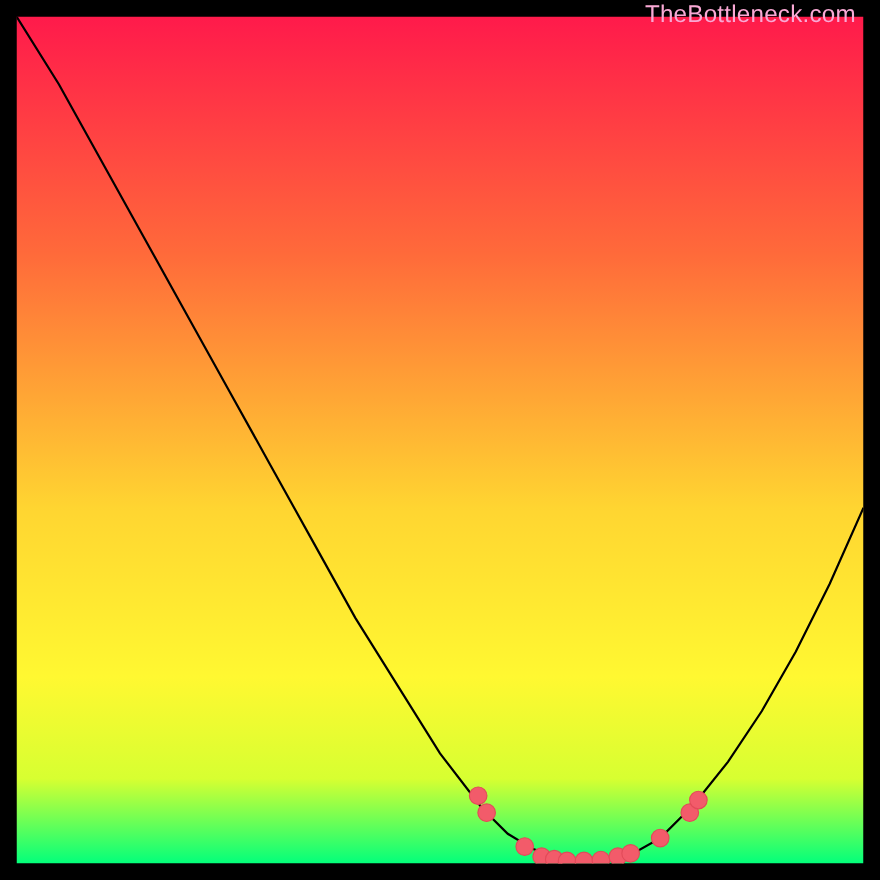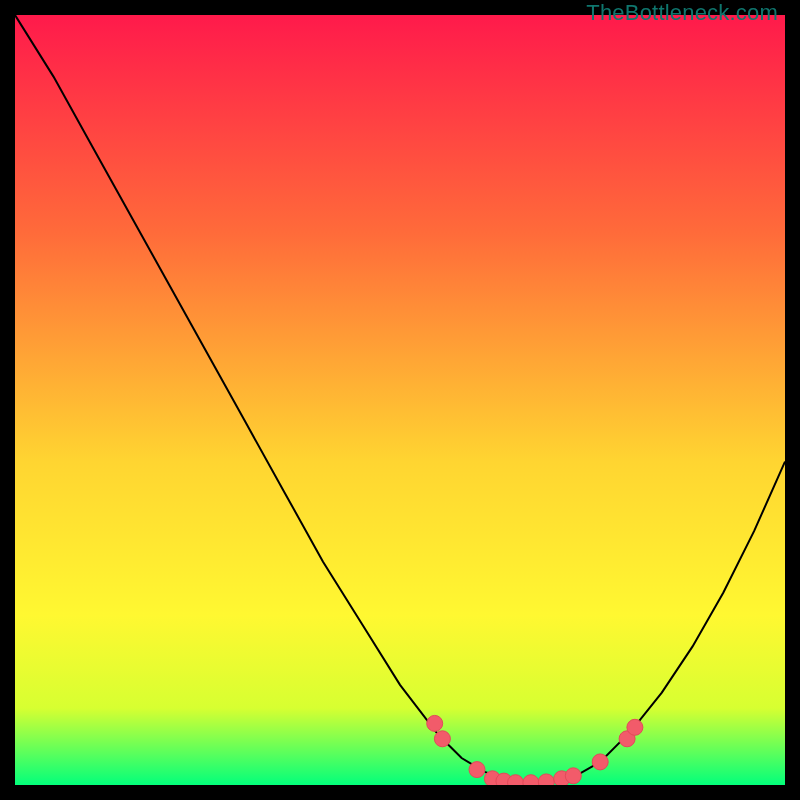--- a/index.html
+++ b/index.html
@@ -23,21 +23,21 @@
     position: absolute;
     left: 0;
     top: 0;
     width: 770px;
     height: 770px;
   }
   .watermark {
     position: absolute;
     top: 0px;
     right: 22px;
-    color: #0f766e;
+    color: #f9a8d4;
     font-size: 22px;
     font-weight: 500;
     letter-spacing: 0.2px;
   }
   svg {
     display: block;
   }
 </style>
 </head>
 <body>

